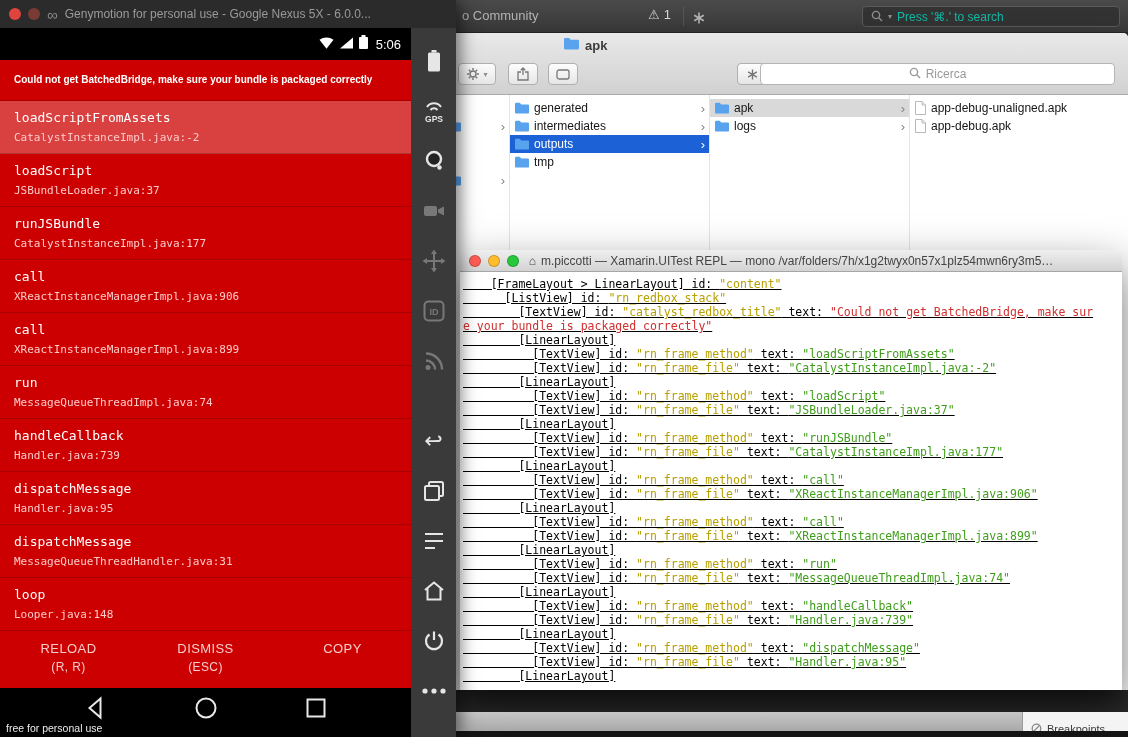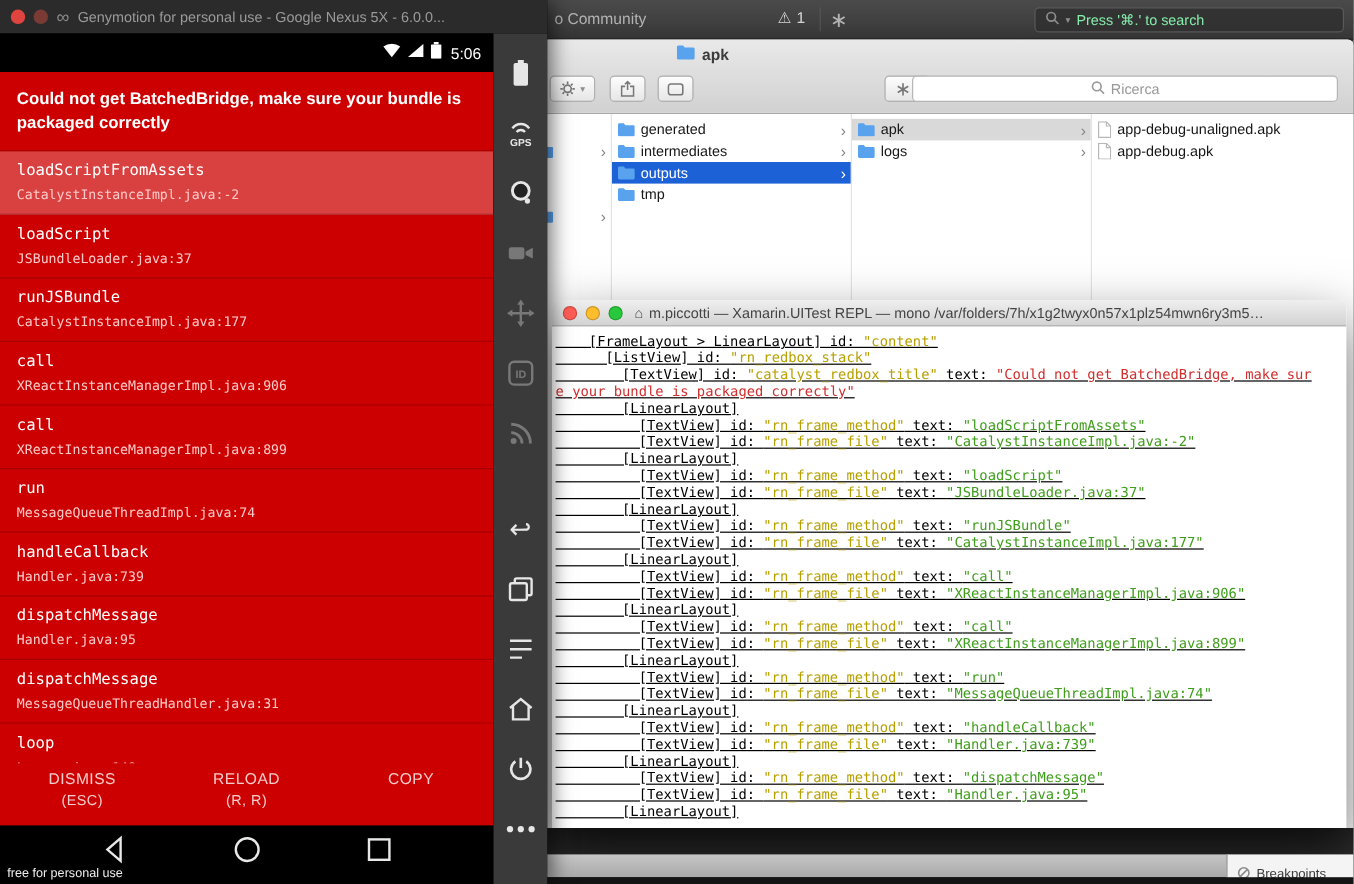--- a/index.html
+++ b/index.html
@@ -9,21 +9,21 @@
 
   
   .ide-topbar { position:absolute; left:440px; right:0; top:0; height:33px;
     background:linear-gradient(#4a4a4a,#3a3a3a); border-bottom:1px solid #262626; }
   .ide-app-label { position:absolute; left:22px; top:8px; color:#b5b5b5; font-size:13px; }
   .ide-warning { position:absolute; left:208px; top:7px; color:#d8d8d8; font-size:13px; display:flex; gap:4px; align-items:center; }
   .ide-sep { position:absolute; left:243px; top:6px; height:20px; border-left:1px solid #555; }
   .ide-flower { position:absolute; left:253px; top:10px; }
   .ide-search { position:absolute; right:8px; top:6px; width:258px; height:21px; background:#333;
     border:1px solid #5a5a5a; border-radius:4px; display:flex; align-items:center; gap:5px; padding:0 8px; }
-  .ide-search-text { color:#86efac; font-size:12px; }
+  .ide-search-text { color:#14b8a6; font-size:12px; }
   .tiny-chev { color:#8f8f8f; font-size:8px; }
 
   
   .finder { position:absolute; left:442px; top:33px; width:686px; height:657px; background:#fff;
     border-radius:5px 5px 0 0; box-shadow:0 12px 30px rgba(0,0,0,.45); }
   .finder-toolbar { position:relative; height:62px; background:linear-gradient(#e9e9e9,#d1d1d1);
     border-bottom:1px solid #a8a8a8; border-radius:5px 5px 0 0; }
   .finder-title { position:absolute; left:122px; top:4px; display:flex; gap:6px; align-items:center;
     font-size:13px; font-weight:bold; color:#3c3c3c; }
   .f-btn { position:absolute; top:30px; height:22px; background:linear-gradient(#fdfdfd,#e6e6e6);
@@ -70,21 +70,21 @@
   .g-dot { width:12px; height:12px; border-radius:50%; }
   .g-dot-red { background:#e0443e; } .g-dot-dim { background:#7a3b35; }
   .g-infinity { color:#8a8a8a; font-size:15px; line-height:1; }
   .geny-title { color:#9a9a9a; font-size:12px; white-space:nowrap; overflow:hidden; }
   .geny-body { display:flex; height:709px; }
   .android { width:411px; display:flex; flex-direction:column; background:#000; position:relative; }
   .a-status { height:32px; background:#000; display:flex; justify-content:flex-end; align-items:center; gap:6px; padding-right:10px; }
   .a-time { color:#fff; font-size:13px; margin-left:2px; }
 
   .redbox { flex:1; background:#cc0000; display:flex; flex-direction:column; color:#fff; overflow:hidden; }
-  .rb-title { padding:13px 14px; font-weight:bold; font-size:14px; line-height:1.4; border-bottom:1px solid rgba(0,0,0,.18); }
+  .rb-title { padding:13px 14px; font-weight:bold; font-size:10px; line-height:1.4; border-bottom:1px solid rgba(0,0,0,.18); }
   .rb-frames { flex:1; overflow:hidden; }
   .rb-frame { padding:9px 14px; border-bottom:1px solid rgba(0,0,0,.18); }
   .rb-frame.hl { background:rgba(255,255,255,.25); }
   .rb-method { font-family:"DejaVu Sans Mono",monospace; font-size:13px; }
   .rb-file { font-family:"DejaVu Sans Mono",monospace; font-size:11px; color:#ffc9c9; margin-top:6px; }
   .rb-buttons { height:52px; display:flex; padding-top:5px; }
   .rb-btn { flex:1; text-align:center; color:#f6cccc; font-size:13px; letter-spacing:.4px; }
   .rb-btn .sub { font-size:12px; margin-top:4px; }
 
   .a-nav { height:49px; background:#000; display:flex; justify-content:center; align-items:flex-start; padding-top:7px; gap:84px; }
@@ -366,26 +366,26 @@
                 <div class="rb-method">dispatchMessage</div>
                 <div class="rb-file">MessageQueueThreadHandler.java:31</div>
               </div>
               <div class="rb-frame">
                 <div class="rb-method">loop</div>
                 <div class="rb-file">Looper.java:148</div>
               </div>
             </div>
           <div class="rb-buttons">
             <div class="rb-btn">
+              <div>RELOAD</div>
+              <div class="sub">(R, R)</div>
+            </div>
+            <div class="rb-btn">
               <div>DISMISS</div>
               <div class="sub">(ESC)</div>
-            </div>
-            <div class="rb-btn">
-              <div>RELOAD</div>
-              <div class="sub">(R, R)</div>
             </div>
             <div class="rb-btn">
               <div>COPY</div>
               <div class="sub"></div>
             </div>
           </div>
         </div>
 
         <div class="a-nav">
           <span>

